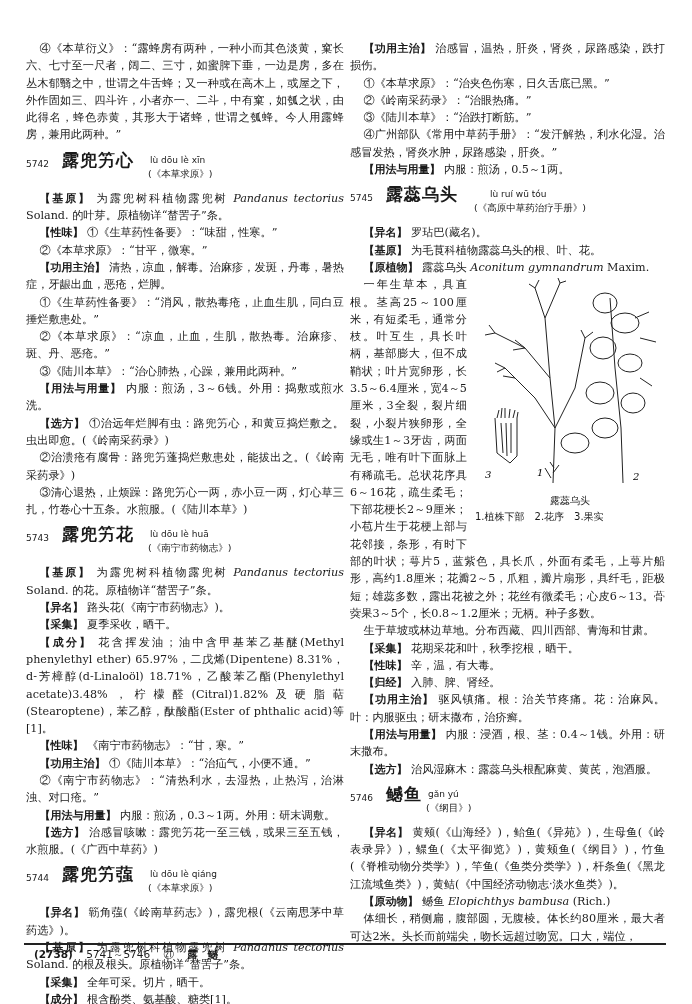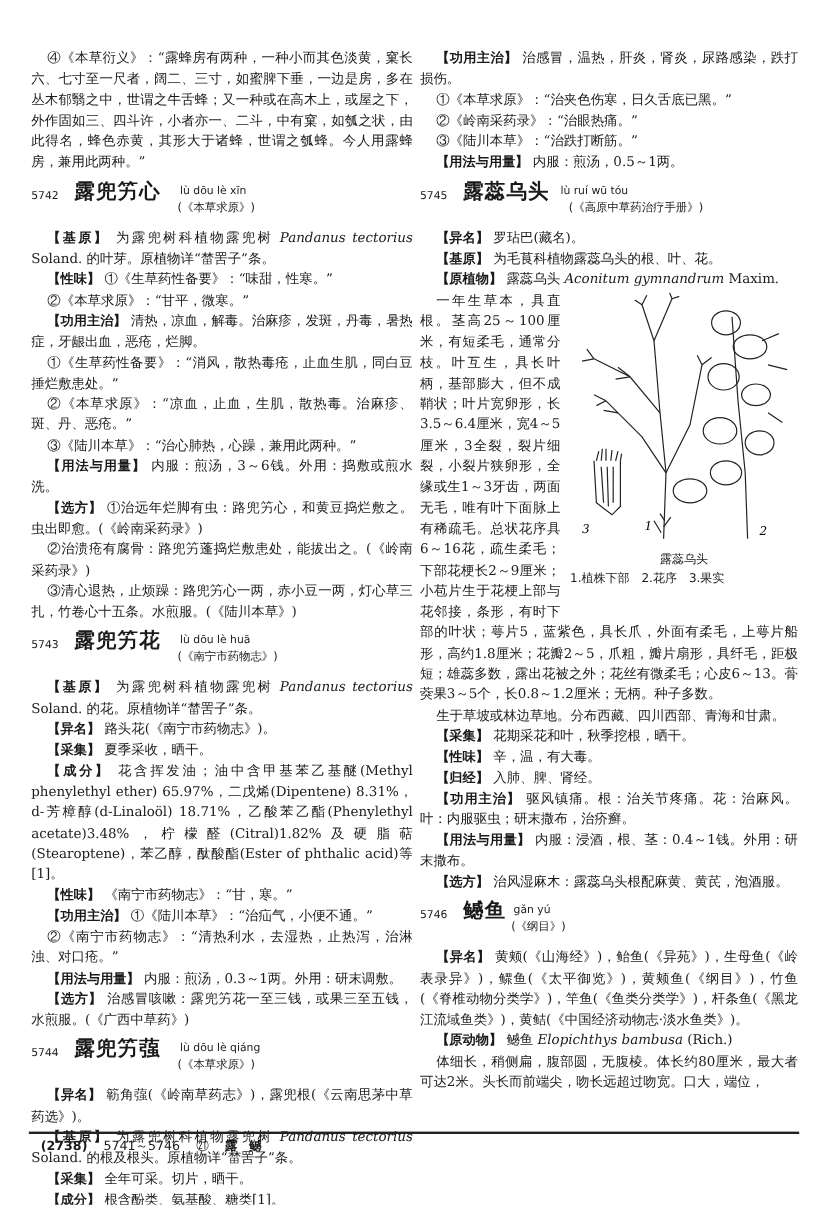--- a/index.html
+++ b/index.html
@@ -83,26 +83,27 @@
     <p><span class="lbl">【采集】</span> <span>全年可采。切片，晒干。</span></p>
     <p><span class="lbl">【成分】</span> <span>根含酚类、氨基酸、糖类[1]。</span></p>
 
   </div>
 
   <div class="col right">
     <p><span class="lbl">【功用主治】</span> <span>治感冒，温热，肝炎，肾炎，尿路感染，跌打损伤。</span></p>
     <p>①《本草求原》：“治夹色伤寒，日久舌底已黑。”</p>
     <p>②《岭南采药录》：“治眼热痛。”</p>
     <p>③《陆川本草》：“治跌打断筋。”</p>
+    <p>④广州部队《常用中草药手册》：“发汗解热，利水化湿。治感冒发热，肾炎水肿，尿路感染，肝炎。”</p>
     <p><span class="lbl">【用法与用量】</span> <span>内服：煎汤，0.5～1两。</span></p>
 
     <div class="entry-head">
       <span class="entry-num">5745</span>
       <span class="entry-title">露蕊乌头</span>
-      <span class="entry-pinyin" style="left:117px">lù ruí wū tóu</span>
+      <span class="entry-pinyin" style="left:140px">lù ruí wū tóu</span>
       <span class="entry-src" style="left:124px">(《高原中草药治疗手册》)</span>
     </div>
     <p><span class="lbl">【异名】</span> <span>罗玷巴(藏名)。</span></p>
     <p><span class="lbl">【基原】</span> <span>为毛茛科植物露蕊乌头的根、叶、花。</span></p>
     <p><span class="lbl">【原植物】</span> <span>露蕊乌头 </span><span class="lat">Aconitum gymnandrum</span><span> Maxim.</span></p>
     <p>
       <span class="figwrap" style="text-indent:0">
         <svg width="190" height="212" viewBox="0 0 190 212">
           <g stroke="#222" stroke-width="1" fill="none">
 

